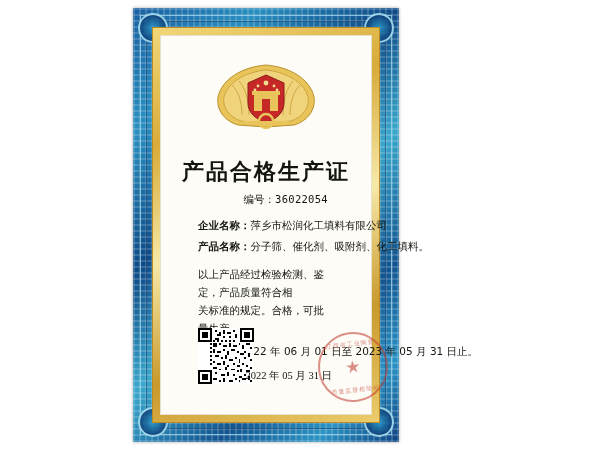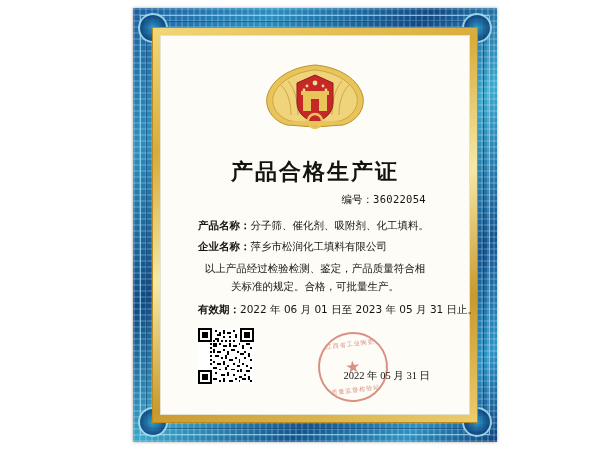--- a/index.html
+++ b/index.html
@@ -18,21 +18,21 @@
     width: 600px;
     height: 450px;
     background: #ffffff;
   }
 
   
   .cert-outer {
     position: absolute;
     left: 133px;
     top: 8px;
-    width: 364px;
+    width: 266px;
     height: 434px;
     background: #0d3e78;
     box-shadow: 0 0 3px rgba(0,0,0,0.35);
   }
   
   .cert-border {
     position: absolute;
     left: 0; top: 0; right: 0; bottom: 0;
     background:
       repeating-linear-gradient(0deg,
@@ -131,24 +131,23 @@
     top: 182px;
     font-size: 10.5px;
     color: #15150f;
     line-height: 17px;
     font-family: "DejaVu Sans", "Liberation Sans", sans-serif;
   }
   .row { margin-bottom: 4px; white-space: nowrap; }
   .row .lbl { font-weight: bold; }
   .row .val { }
   .para {
-    margin-top: 4px;
+    margin-top: 10px;
     line-height: 18px;
     white-space: normal;
-    text-align: center;
   }
   .para .line2 { display:block; }
   .row.validity { margin-top: 6px; }
 
   
   .qr {
     position: absolute;
     left: 38px;
     top: 293px;
     width: 56px;
@@ -266,24 +265,24 @@
       </div>
 
       <div class="cert-title">产品合格生产证</div>
 
       <div class="cert-serial">
         <span>编号：</span><span class="num">36022054</span>
       </div>
 
       <div class="cert-body">
         <div class="row">
-          <span class="lbl">产品名称：</span><span class="val">分子筛、催化剂、吸附剂、化工填料。</span>
+          <span class="lbl">企业名称：</span><span class="val">萍乡市松润化工填料有限公司</span>
         </div>
         <div class="row">
-          <span class="lbl">企业名称：</span><span class="val">萍乡市松润化工填料有限公司</span>
+          <span class="lbl">产品名称：</span><span class="val">分子筛、催化剂、吸附剂、化工填料。</span>
         </div>
         <div class="para">
           <span>以上产品经过检验检测、鉴定，产品质量符合相</span>
           <span class="line2">关标准的规定。合格，可批量生产。</span>
         </div>
         <div class="row validity">
           <span class="lbl">有效期：</span><span class="val">2022 年 06 月 01 日至 2023 年 05 月 31 日止。</span>
         </div>
       </div>
 

